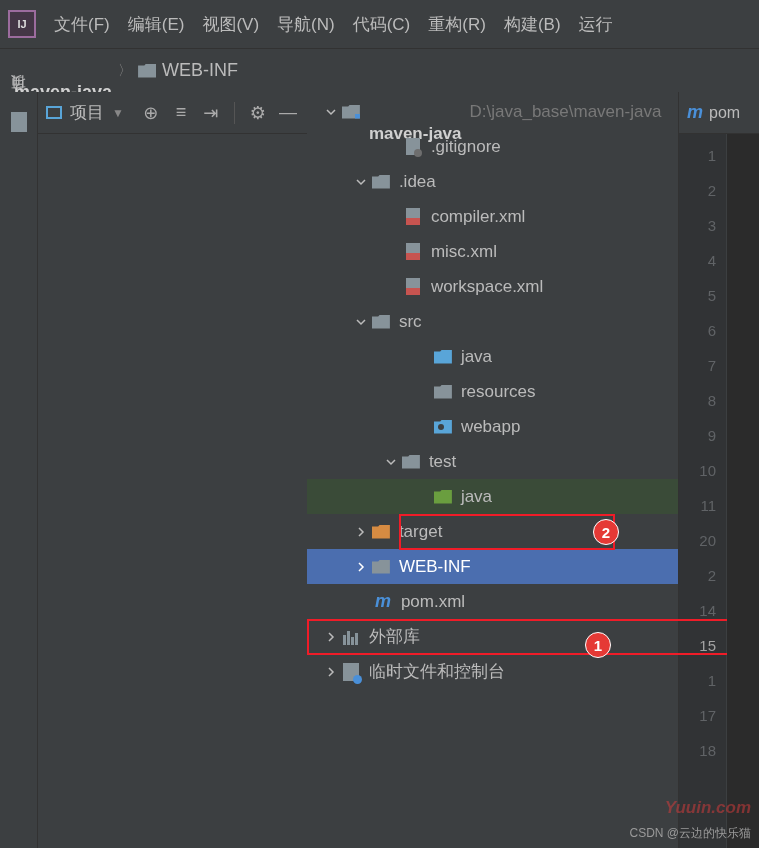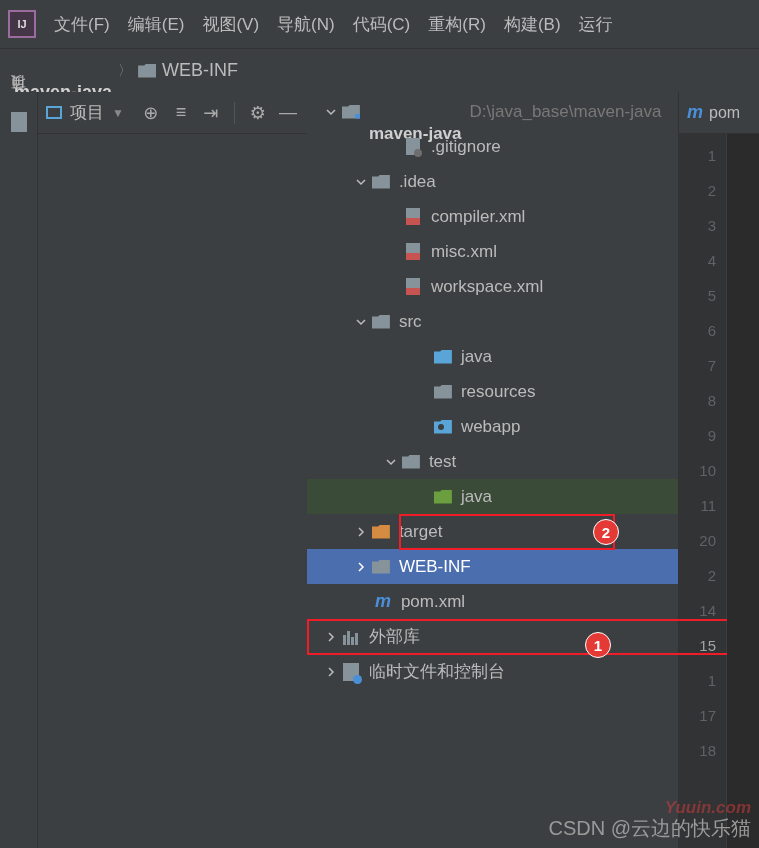--- a/index.html
+++ b/index.html
@@ -64,21 +64,21 @@
 
 .editor { width:80px; background:#2b2b2b; display:flex; }
 .tab { height:42px; background:#3c3f41; border-bottom:1px solid #323232; display:flex; align-items:center; padding:0 8px; gap:6px; font-size:16px; width:100%; }
 .gutter { width:48px; background:#313335; border-right:1px solid #3c3f41; padding-top:4px; }
 .ln { height:35px; display:flex; align-items:center; justify-content:flex-end; padding-right:10px; color:#606366; font-size:15px; }
 .ln.hl { color:#a3a3a3; }
 .editor-body { flex:1; background:#2b2b2b; position:relative; }
 .editor-wrap { display:flex; flex-direction:column; width:100%; }
 
 .watermark { position:absolute; right:8px; bottom:30px; color:rgba(220,60,60,0.5); font-size:17px; font-style:italic; pointer-events:none;font-weight:bold; }
-.csdn { position:absolute; right:8px; bottom:6px; color:#9a9a9a; font-size:20px; pointer-events:none; }
+.csdn { position:absolute; right:8px; bottom:6px; color:#9a9a9a; font-size:12px; pointer-events:none; }
 </style>
 </head>
 <body>
 
 <div class="menubar">
   <div class="logo-icon"></div>
   <span class="menu-item">文件(F)</span>
   <span class="menu-item">编辑(E)</span>
   <span class="menu-item">视图(V)</span>
   <span class="menu-item">导航(N)</span>

